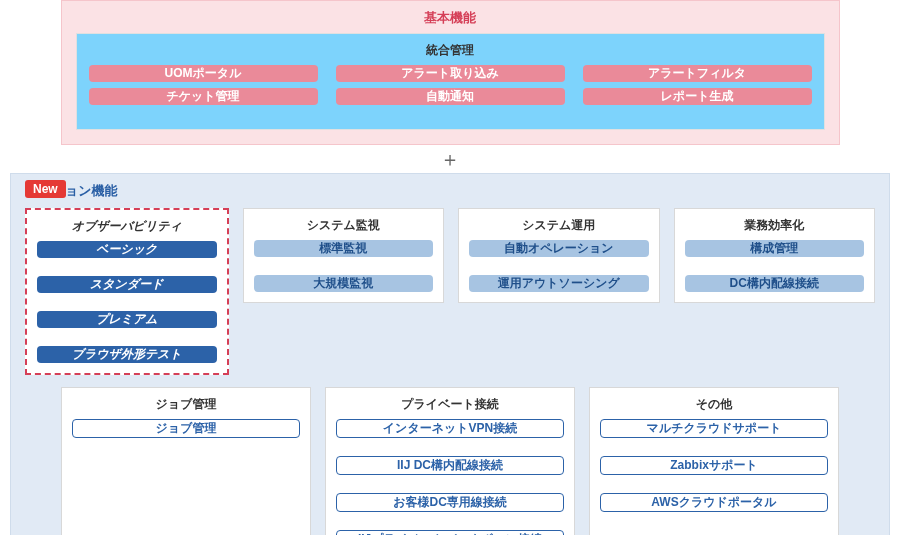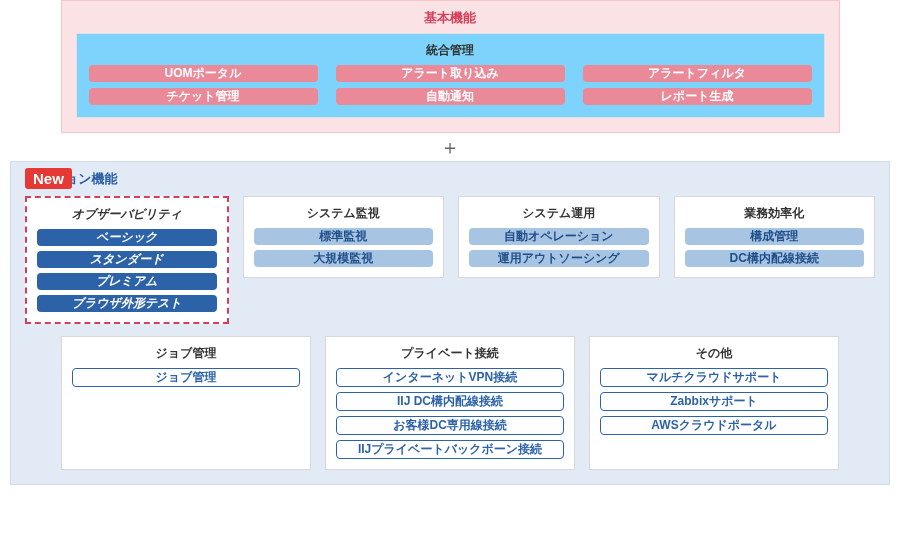--- a/index.html
+++ b/index.html
@@ -34,21 +34,21 @@
     font-weight: bold;
     font-size: 12px;
     margin-bottom: 6px;
   }
   .btn-row {
     display: flex;
     justify-content: space-between;
     gap: 18px;
     margin-bottom: 6px;
   }
-  .btn-row:last-child { margin-bottom: 0; }
+  .btn-row:last-child { margin-bottom: 12px; }
   .pill {
     flex: 1;
     text-align: center;
     padding: 0 4px;
     border-radius: 4px;
     font-size: 12px;
     font-weight: bold;
     color: #fff;
   }
   .pill-pink { background: #ea8a99; }
@@ -68,21 +68,21 @@
     border: 1px solid #cfdceb;
     padding: 8px 14px 14px 14px;
     position: relative;
   }
   .badge-new {
     position: absolute;
     top: 6px;
     left: 14px;
     background: #e53935;
     color: #fff;
-    font-size: 15px;
+    font-size: 12px;
     font-weight: bold;
     padding: 2px 8px;
     border-radius: 3px;
   }
   .bottom-title {
     color: #2a5fa5;
     font-weight: bold;
     font-size: 13px;
     margin-bottom: 8px;
   }
@@ -122,21 +122,21 @@
     color: #1f4f8a;
   }
   .pill-blue-outline {
     background: #fff;
     border: 1px solid #2c62a8;
     color: #2c62a8;
   }
   .pill-col {
     display: flex;
     flex-direction: column;
-    gap: 5px;
+    gap: 18px;
   }
   .pill-col .pill {
     flex: none;
   }
   .row3-wrap .card { flex: 0 0 250px; }
 </style>
 </head>
 <body>
 
 <div class="top-panel">

